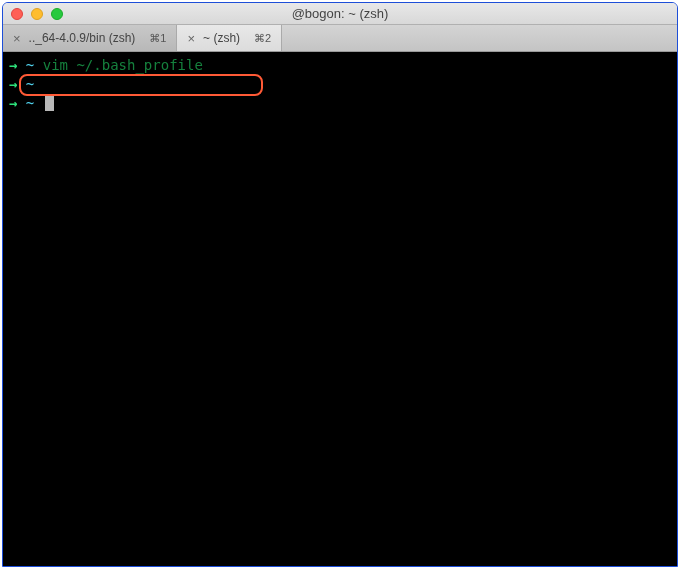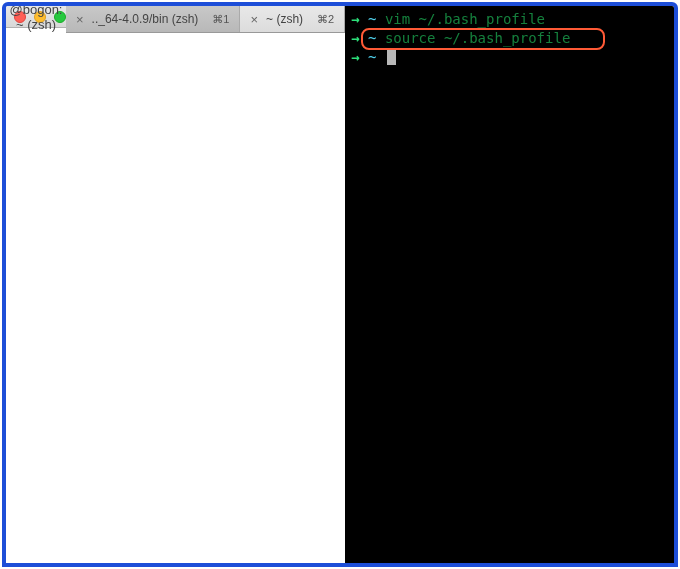--- a/index.html
+++ b/index.html
@@ -8,26 +8,26 @@
       box-sizing: border-box;
     }
     body {
       font-family: -apple-system, BlinkMacSystemFont, "Segoe UI", sans-serif;
       background: #ffffff;
       width: 680px;
       height: 569px;
       padding: 2px;
     }
     .window {
-      border: 4px solid #1d4ed8;
+      border: 1px solid #1d4ed8;
       border-radius: 6px 6px 0 0;
       overflow: hidden;
       height: 565px;
       display: flex;
-      flex-direction: row;
+      flex-direction: column;
     }
     .titlebar {
       height: 22px;
       background: linear-gradient(#e8e8e8, #d8d8d8);
       display: flex;
       align-items: center;
       position: relative;
       border-bottom: 1px solid #b0b0b0;
     }
     .traffic-lights {
@@ -161,21 +161,20 @@
 
   <div class="terminal">
     <div class="line">
       <span class="arrow">→ </span>
       <span class="tilde">~ </span>
       <span class="cmd">vim ~/.bash_profile</span>
     </div>
     <div class="line">
       <span class="arrow">→ </span>
       <span class="tilde">~ </span>
-      <span class="cmd">source ~/.bash_profile</span>
     </div>
     <div class="line">
       <span class="arrow">→ </span>
       <span class="tilde">~ </span>
       <span class="cmd"></span>
       <span class="cursor"></span>
     </div>
     <div class="highlight-box"></div>
   </div>
 </div>

